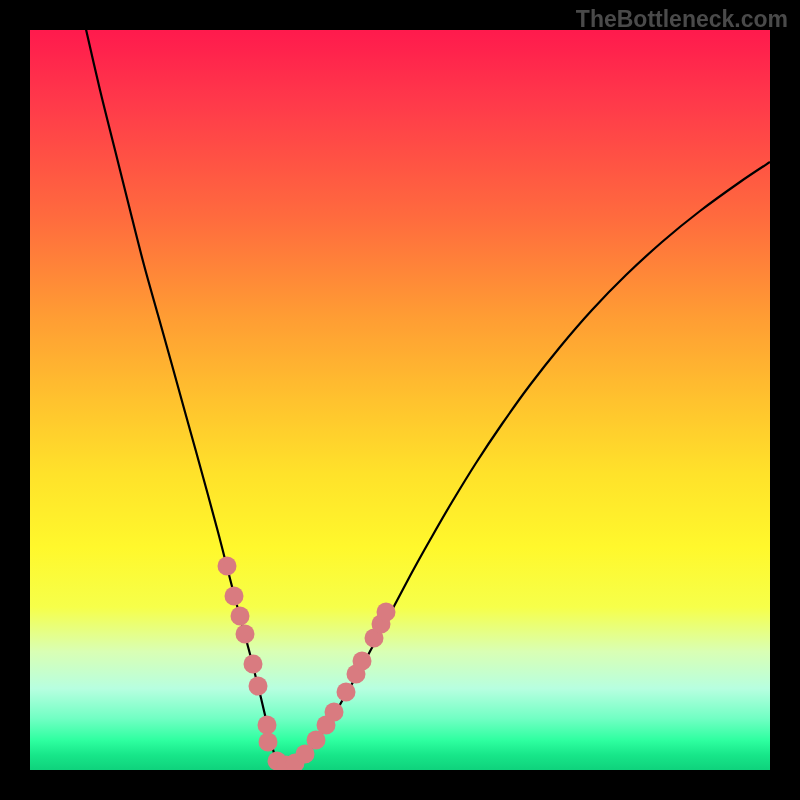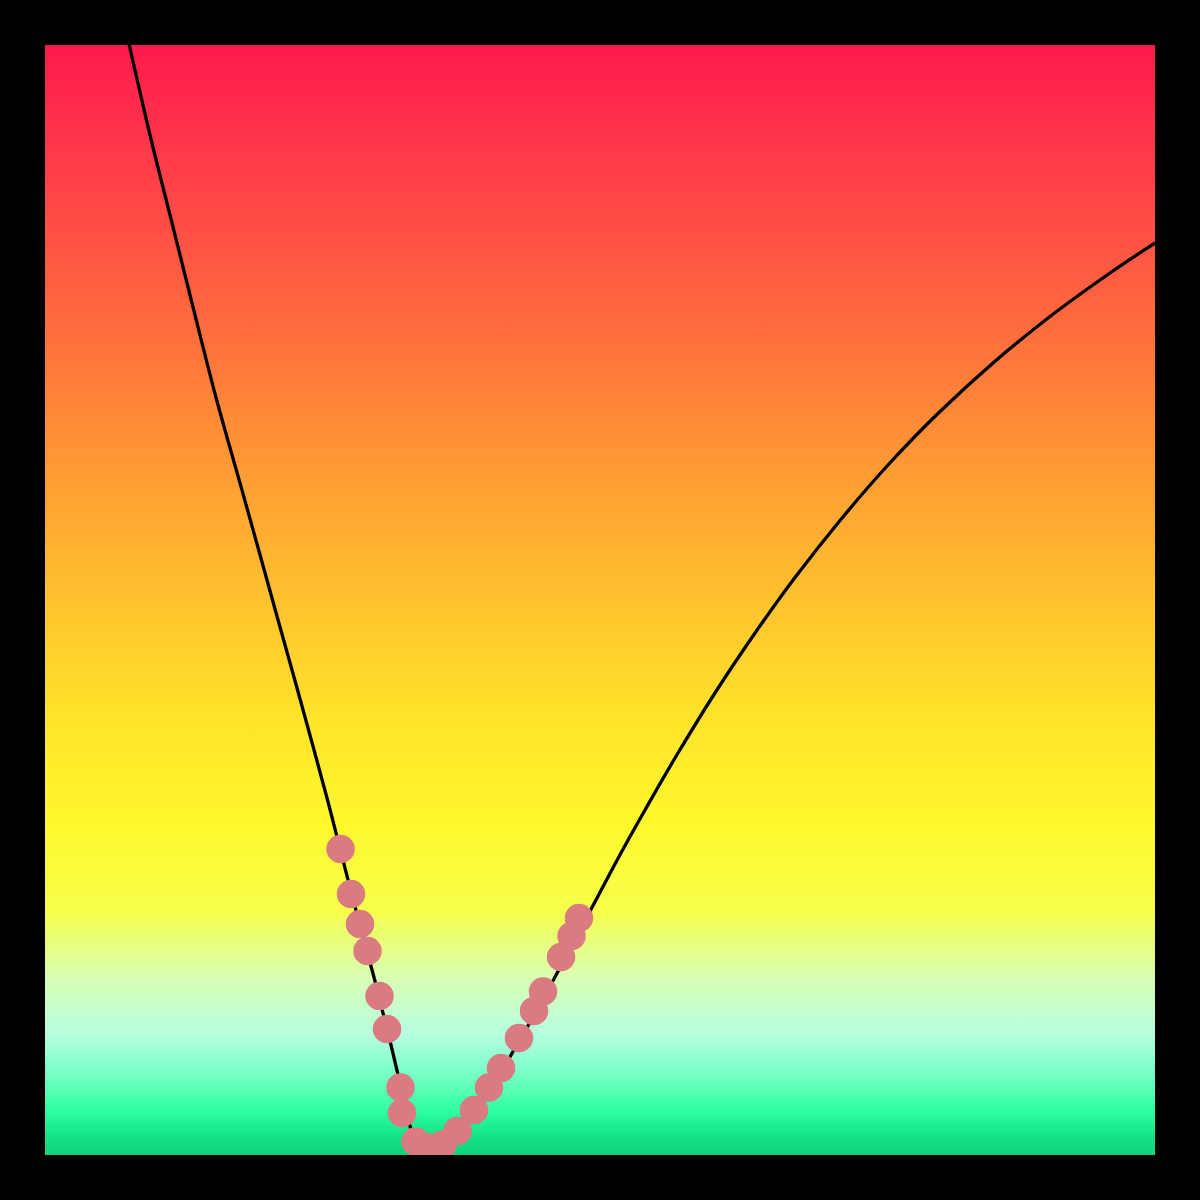--- a/index.html
+++ b/index.html
@@ -46,13 +46,14 @@
         <circle cx="304" cy="682" r="9.5"></circle>
         <circle cx="316" cy="662" r="9.5"></circle>
         <circle cx="326" cy="644" r="9.5"></circle>
         <circle cx="332" cy="631" r="9.5"></circle>
         <circle cx="344" cy="608" r="9.5"></circle>
         <circle cx="351" cy="594" r="9.5"></circle>
         <circle cx="356" cy="582" r="9.5"></circle>
       </svg>
   </div>
 
+  <div class="watermark">TheBottleneck.com</div>
 </div>
 
 </body></html>

